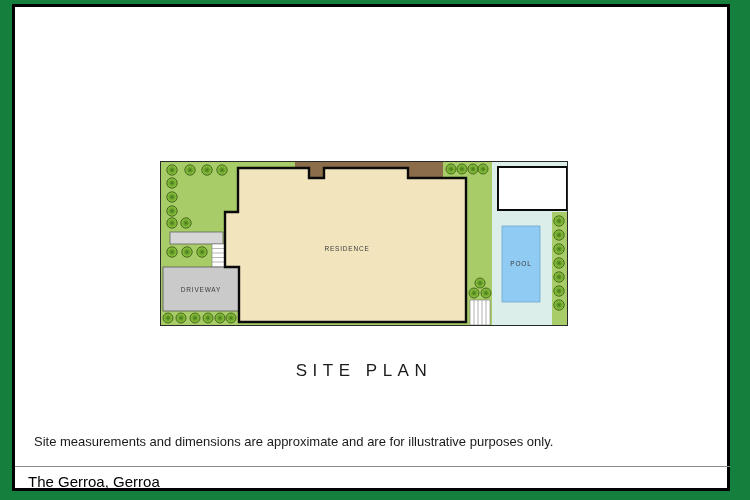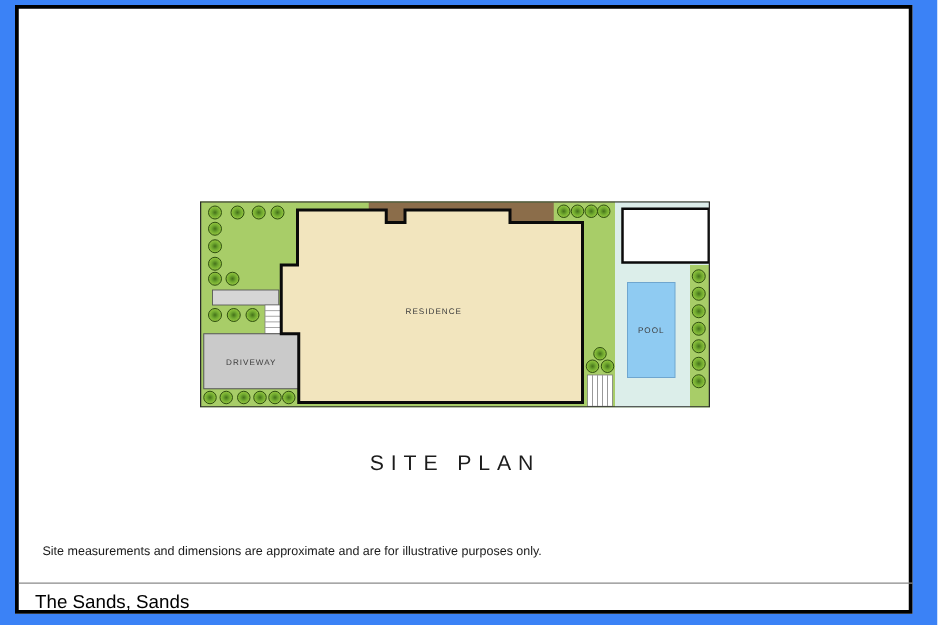--- a/index.html
+++ b/index.html
@@ -1,30 +1,30 @@
 <!DOCTYPE html>
 <html><head>
 <meta charset="utf-8">
 <style>
   html,body{margin:0;padding:0;background:#ffffff;}
   .canvas{
-    position:relative;width:750px;height:500px;background:#3b82f6;overflow:hidden;
+    position:relative;width:750px;height:500px;background:#15803d;overflow:hidden;
     font-family:"Liberation Sans", sans-serif;
   }
   .page-border{
     position:absolute;left:12px;top:4px;width:718px;height:487px;
     border:3px solid #000;background:#ffffff;box-sizing:border-box;
   }
   .plan-wrap{position:absolute;left:160px;top:161px;width:408px;height:165px;}
   .plan-title{
     position:absolute;left:160px;top:361px;width:408px;text-align:center;
     font-size:17px;letter-spacing:5.5px;color:#1c1c1c;white-space:nowrap;
   }
   .disclaimer{
-    position:absolute;left:34px;top:437px;font-size:10px;line-height:9.5px;color:#1a1a1a;
+    position:absolute;left:34px;top:437px;font-size:13px;line-height:9.5px;color:#1a1a1a;
   }
   .footer-sep{
     position:absolute;left:15px;top:466px;width:715px;height:1px;background:#8a8a8a;
   }
   .footer-title{
     position:absolute;left:28px;top:473px;font-size:15px;color:#000;
   }
   svg text{
     font-family:"Liberation Sans", sans-serif;
     fill:#3c3c3c;
@@ -133,15 +133,15 @@
   </div>
 
   <div class="plan-title">SITE PLAN</div>
 
   <div class="disclaimer">
     <div>Site measurements and dimensions are approximate and are for illustrative purposes only.</div>
   </div>
 
   <div class="footer-sep"></div>
 
-  <div class="footer-title">The Sands, Sands</div>
+  <div class="footer-title">The Gerroa, Gerroa</div>
 
 </div>
 
 </body></html>

